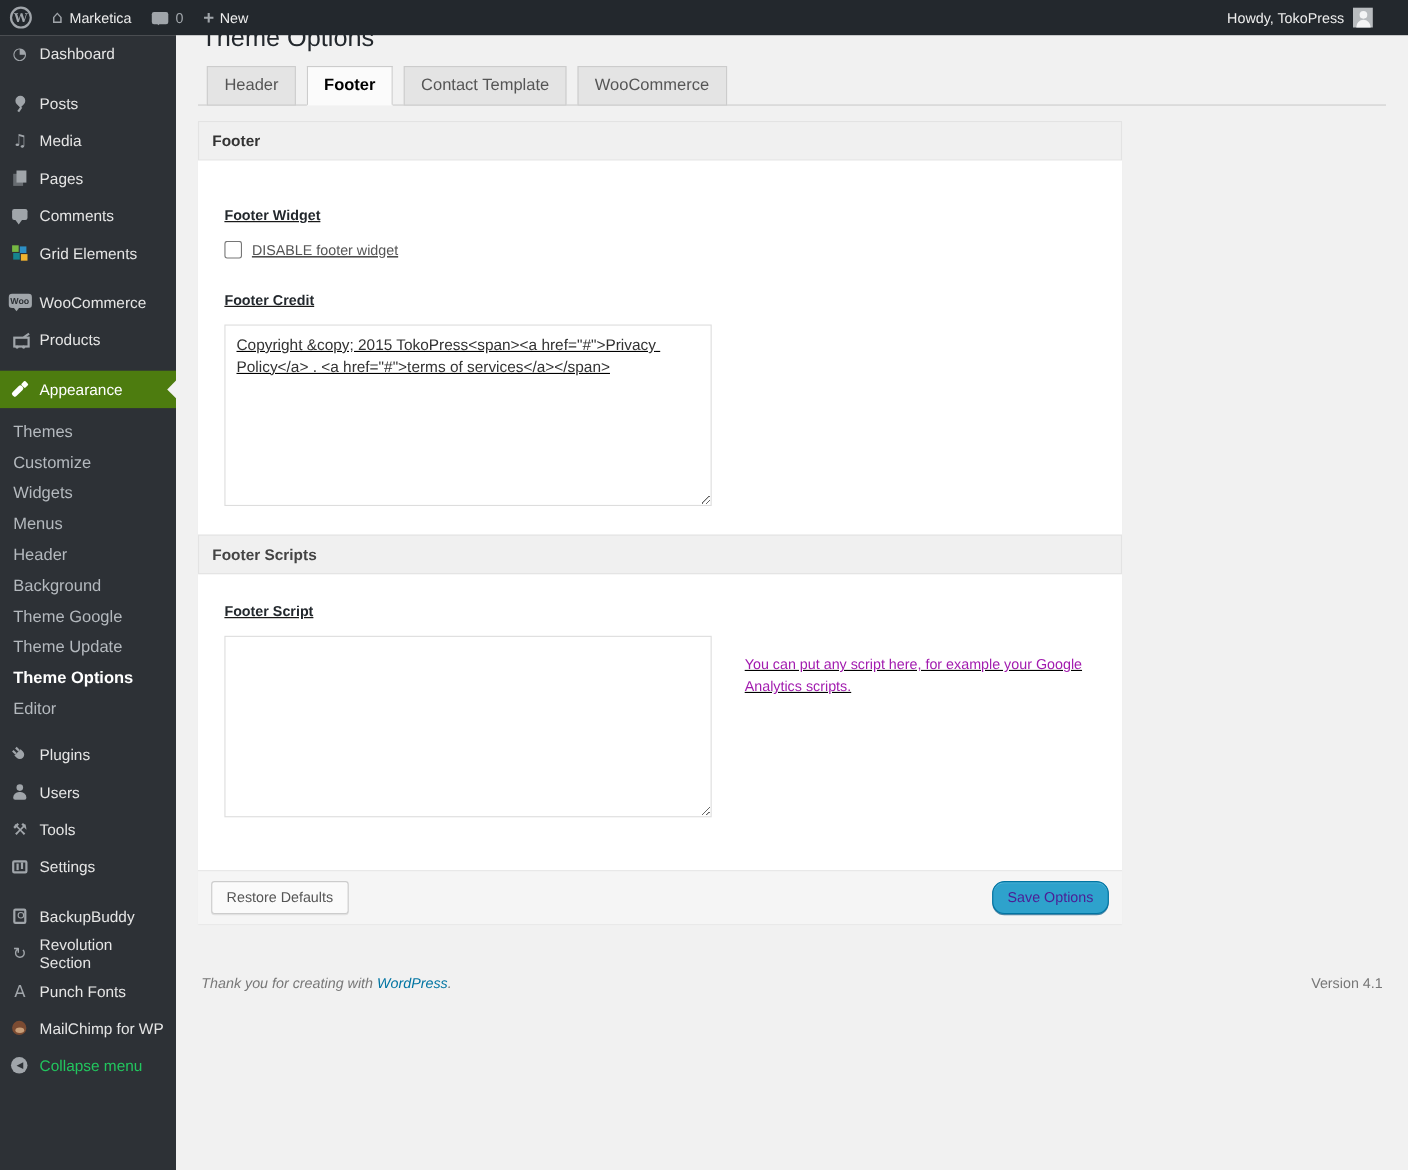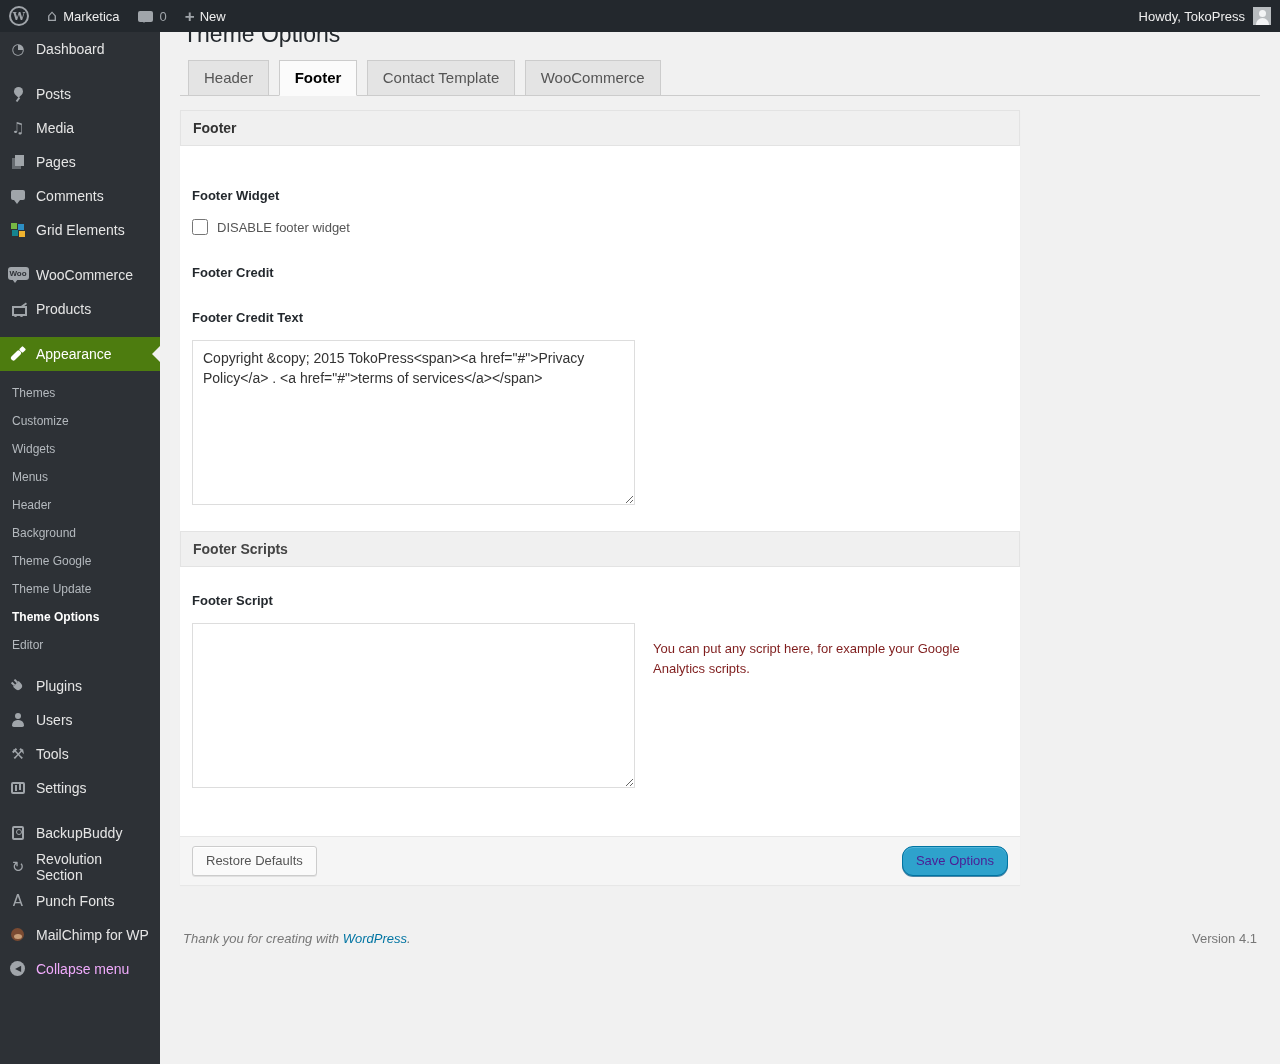--- a/index.html
+++ b/index.html
@@ -7,21 +7,21 @@
   body {
     width:1280px; height:1064px; position:relative; overflow:hidden;
     background:#f1f1f1; font-family:"Liberation Sans","DejaVu Sans",sans-serif;
     -webkit-font-smoothing:antialiased;
   }
 
   
   #adminbar { position:absolute; top:0; left:0; right:0; height:32px; background:#23282d;
     color:#eee; display:flex; align-items:center; font-size:13px; z-index:20; }
   .ab-item { display:flex; align-items:center; height:32px; padding:0 9px; cursor:pointer; color:#eee; }
-  .ab-right { margin-left:auto; display:flex; align-items:center; padding-right:0;justify-content:flex-end; }
+  .ab-right { margin-left:auto; display:flex; align-items:center; padding-right:23px;justify-content:flex-end; }
   .wp-logo-circle { width:20px; height:20px; border:2px solid #a0a5aa; border-radius:50%;
     display:flex; align-items:center; justify-content:center;
     font-family:"DejaVu Serif",serif; font-size:11px; font-weight:bold; color:#a0a5aa; }
   .home-glyph { font-size:16px; color:#a0a5aa; margin-right:6px; line-height:1; }
   .ab-bubble { width:15px; height:11px; background:#a0a5aa; border-radius:2px; position:relative; margin-right:7px; }
   .ab-bubble::after { content:""; position:absolute; left:3px; bottom:-4px;
     border:3px solid transparent; border-top:4px solid #a0a5aa; }
   .ab-count { color:#a0a5aa; }
   .ab-plus { font-size:17px; font-weight:bold; color:#a0a5aa; margin-right:5px; line-height:1; }
   .ab-avatar { width:18px; height:18px; background:#b8bcbf; position:relative; margin-left:8px; overflow:hidden; }
@@ -35,21 +35,21 @@
   .menu-item .menu-label { color:#e5e5e5; }
   .menu-icon { width:20px; min-width:20px; margin-right:8px; display:flex; align-items:center;
     justify-content:center; color:#a0a5aa; font-size:15px; line-height:1; }
   .menu-item.active { background:#4d7c0f; }
   .menu-item.active .menu-label { color:#fff; }
   .menu-item.active .menu-icon { color:#fff; }
   .menu-item.active::after { content:""; position:absolute; right:0; top:50%; margin-top:-8px;
     border:8px solid transparent; border-right-color:#f1f1f1; }
   .menu-gap { height:11px; }
   .submenu { padding:8px 0 10px; }
-  .submenu-item { display:block; padding:6px 0 6px 12px; font-size:12px; color:#b4b9be;
+  .submenu-item { display:block; padding:6px 0 6px 12px; font-size:15px; color:#b4b9be;
     cursor:pointer; line-height:16px; }
   .submenu-item.current { color:#fff; font-weight:bold; }
 
   
   .i { display:inline-block; position:relative; }
   .glyph-icon { font-family:"DejaVu Sans",sans-serif; }
   .i-pin { width:16px; height:16px; }
   .i-pin::before { content:""; position:absolute; left:4px; top:1px; width:9px; height:9px;
     border-radius:50% 50% 50% 0; background:currentColor; transform:rotate(-45deg); }
   .i-pin::after { content:""; position:absolute; left:7px; bottom:0; width:2px; height:5px;
@@ -121,31 +121,31 @@
   .nav-tab { display:inline-block; margin:0 5px -1px 0; padding:8px 15px; font-size:15px;
     color:#555; background:#e4e4e4; border:1px solid #ccc; cursor:pointer; line-height:1.2; }
   .nav-tab.active { background:#fbfbfb; border-bottom-color:#fbfbfb; color:#000; font-weight:bold; }
 
   .panel { width:840px; margin-top:14px; background:#fff; box-shadow:0 1px 1px rgba(0,0,0,.04); }
   .group-header, .section-header { background:#f0f0f0; border:1px solid #e3e3e3; padding:9px 12px;
     font-size:14px; font-weight:bold; color:#333; }
   .section-header { color:#444; }
   .white-gap { height:16px; background:#fff; }
 
-  .panel-body { padding:0 12px 26px; }
+  .panel-body { padding:0 24px 26px;text-decoration:underline; }
   .panel-body.second { padding-bottom:48px; }
   .field-label { font-weight:bold; font-size:13px; color:#23282d; margin-top:30px; }
   .panel-body .field-label:first-child { margin-top:26px; }
   .check-row { margin-top:16px; display:flex; align-items:center; font-size:13px; color:#555; cursor:pointer; }
   .check-row input { width:16px; height:16px; margin:0 9px 0 0; cursor:pointer; }
   textarea.opt-textarea { display:block; width:443px; height:165px; margin-top:15px;
     border:1px solid #ddd; padding:8px 10px; font-family:"Liberation Sans","DejaVu Sans",sans-serif;
     font-size:14px; color:#333; background:#fff; resize:both; line-height:1.4; }
   .script-row { display:flex; align-items:flex-start; }
-  .script-help { font-size:13px; color:#7f1d1d; width:310px; margin:31px 0 0 18px; line-height:1.55; }
+  .script-help { font-size:13px; color:#a21caf; width:310px; margin:31px 0 0 30px; line-height:1.55; }
 
   .panel-footer { background:#f5f5f5; border-top:1px solid #e7e7e7; padding:9px 12px;
     display:flex; justify-content:space-between; align-items:center;gap:32px; }
   .btn { font-size:13px; height:30px; line-height:28px; padding:0 13px; border-radius:3px;
     cursor:pointer; border:1px solid; font-family:inherit; }
   .btn-secondary { background:#fafafa; border-color:#ccc; color:#555;
     box-shadow:inset 0 1px 0 #fff, 0 1px 0 rgba(0,0,0,.08); }
   .btn-primary { background:#2ea2cc; border-color:#0074a2; color:#4c1d95;
     box-shadow:inset 0 1px 0 rgba(120,200,230,.5), 0 1px 0 rgba(0,86,132,.7);border-radius:11px; }
 
@@ -293,21 +293,21 @@
         <span class="i i-chimp"></span>
       </span>
     <span class="menu-label">MailChimp for WP</span>
   </div>
   <div class="menu-item">
     <span class="menu-icon">
         <span class="i i-collapse">
           <span class="tri">◀</span>
         </span>
       </span>
-    <span class="menu-label" style="color:#f0abfc">Collapse menu</span>
+    <span class="menu-label" style="color:#22c55e">Collapse menu</span>
   </div>
 </div>
 
 <div id="content">
   <h1 class="page-title">Theme Options</h1>
 
   <div class="tabs">
     <span class="nav-tab">Header</span>
     <span class="nav-tab active">Footer</span>
     <span class="nav-tab">Contact Template</span>
@@ -320,21 +320,20 @@
 
     <div class="panel-body">
       <div class="field-label">Footer Widget</div>
       <label class="check-row">
         <input type="checkbox" style="">
         <span>DISABLE footer widget</span>
       </label>
 
       <div class="field-label">Footer Credit</div>
 
-      <div class="field-label">Footer Credit Text</div>
       <textarea class="opt-textarea" style="">Copyright &amp;copy; 2015 TokoPress&lt;span&gt;&lt;a href="#"&gt;Privacy Policy&lt;/a&gt; . &lt;a href="#"&gt;terms of services&lt;/a&gt;&lt;/span&gt;</textarea>
     </div>
 
     <div class="section-header">Footer Scripts</div>
 
     <div class="panel-body second">
       <div class="field-label">Footer Script</div>
       <div class="script-row">
         <textarea class="opt-textarea" style=""></textarea>
         <p class="script-help">You can put any script here, for example your Google Analytics scripts.</p>

